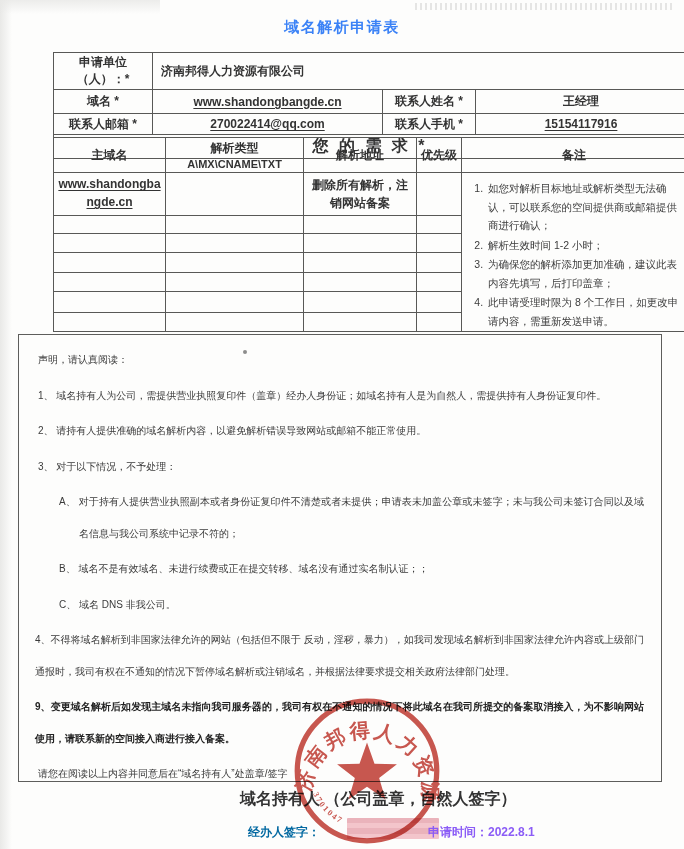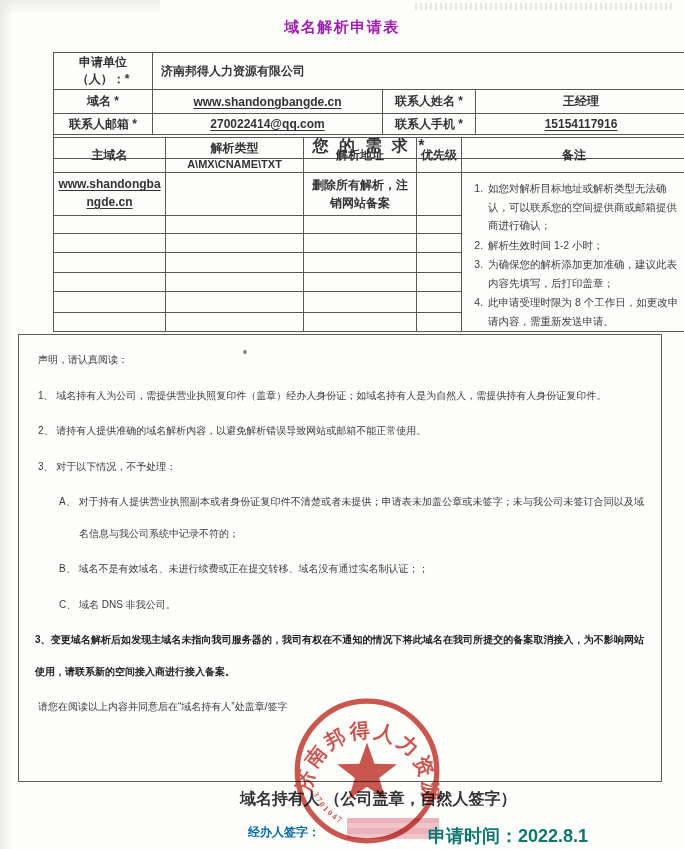--- a/index.html
+++ b/index.html
@@ -28,21 +28,21 @@
     opacity:.5; filter:blur(.6px);
   }
   .ink-dot {
     position:absolute; left:243px; top:350px; width:4px; height:4px;
     border-radius:50%; background:#6f6f6f; opacity:.8;
   }
 
   .title {
     position:absolute; left:0; top:18px; width:100%;
     text-align:center; font-size:15px; font-weight:700;
-    letter-spacing:1.5px; color:#a21caf; margin:0;
+    letter-spacing:1.5px; color:#3b82f6; margin:0;
   }
 
   table { border-collapse:collapse; table-layout:fixed;margin-left:28px; }
   td {
     border:1.5px solid #585856;
     font-size:12px; font-weight:600; color:#333;
     text-align:center; vertical-align:middle;
     padding:1px 4px; overflow:hidden;
   }
   .applicant-table { position:absolute; left:25px; top:52px; width:633px; }
@@ -82,21 +82,21 @@
   .holder-line {
     position:absolute; left:240px; top:789px;
     font-size:16px; font-weight:600; color:#333;
   }
   .operator-line {
     position:absolute; left:248px; top:824px;
     font-size:12px; font-weight:600; color:#0369a1;
   }
   .date-line {
     position:absolute; left:428px; top:824px;
-    font-size:18px; font-weight:600; color:#0f766e;
+    font-size:12px; font-weight:600; color:#8b5cf6;
   }
   .sig-redaction {
     position:absolute; left:347px; top:818px; width:92px; height:21px;
     background:repeating-linear-gradient(0deg,#f2c0c6 0 5px,#e9abb4 5px 11px);
     border-radius:1px; opacity:.9; filter:blur(.3px);
   }
   .stamp {
     position:absolute; left:292px; top:696px; width:150px; height:150px;
     mix-blend-mode:multiply; opacity:.85;
   }
@@ -217,21 +217,22 @@
     </table>
 
   <div class="decl-box">
     <p class="ind">声明，请认真阅读：</p>
     <p class="ind">1、 域名持有人为公司，需提供营业执照复印件（盖章）经办人身份证；如域名持有人是为自然人，需提供持有人身份证复印件。</p>
     <p class="ind">2、 请持有人提供准确的域名解析内容，以避免解析错误导致网站或邮箱不能正常使用。</p>
     <p class="ind">3、 对于以下情况，不予处理：</p>
     <p class="sub">A、 对于持有人提供营业执照副本或者身份证复印件不清楚或者未提供；申请表未加盖公章或未签字；未与我公司未签订合同以及域名信息与我公司系统中记录不符的；</p>
     <p class="sub">B、 域名不是有效域名、未进行续费或正在提交转移、域名没有通过实名制认证；；</p>
     <p class="sub">C、 域名 DNS 非我公司。</p>
-    <p class="bold">3、变更域名解析后如发现主域名未指向我司服务器的，我司有权在不通知的情况下将此域名在我司所提交的备案取消接入，为不影响网站使用，请联系新的空间接入商进行接入备案。</p>
+    <p>4、不得将域名解析到非国家法律允许的网站（包括但不限于 反动，淫秽，暴力），如我司发现域名解析到非国家法律允许内容或上级部门通报时，我司有权在不通知的情况下暂停域名解析或注销域名，并根据法律要求提交相关政府法律部门处理。</p>
+    <p class="bold">9、变更域名解析后如发现主域名未指向我司服务器的，我司有权在不通知的情况下将此域名在我司所提交的备案取消接入，为不影响网站使用，请联系新的空间接入商进行接入备案。</p>
     <p class="ind">请您在阅读以上内容并同意后在“域名持有人”处盖章/签字</p>
   </div>
 
   <div class="holder-line">域名持有人 （公司盖章，自然人签字）</div>
   <div class="operator-line">经办人签字：</div>
   <div class="sig-redaction"></div>
   <div class="date-line">
     <span>申请时间：</span><span>2022.8.1</span>
   </div>
 

